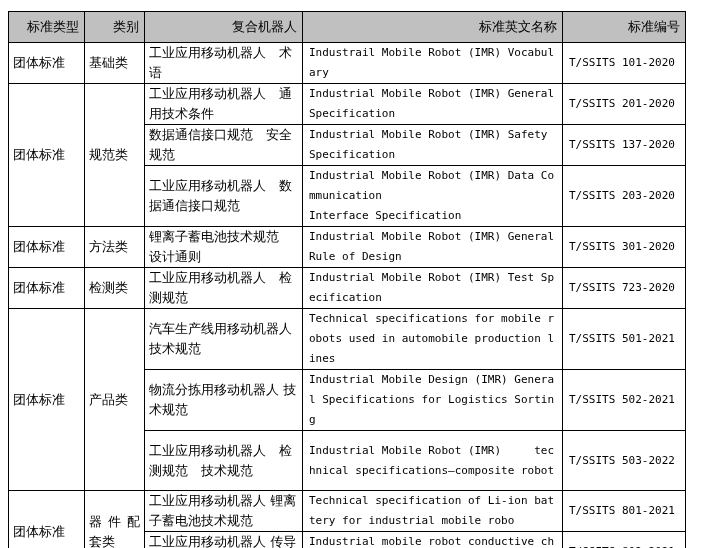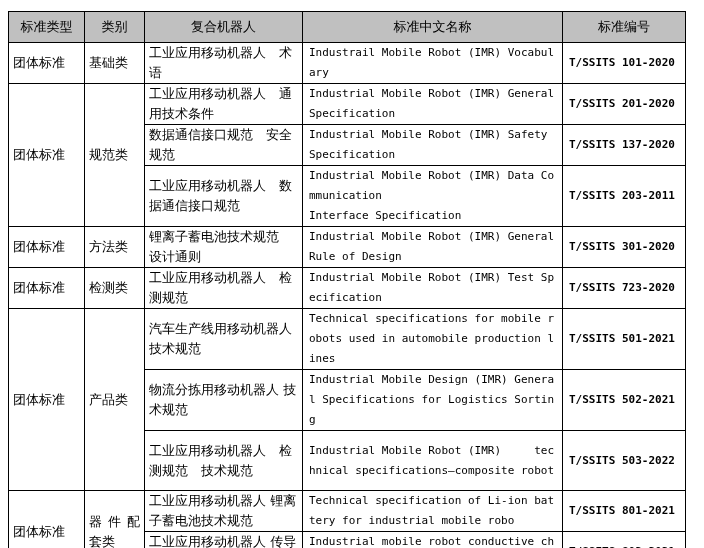--- a/index.html
+++ b/index.html
@@ -29,21 +29,21 @@
   table.standards th,
   table.standards td {
     border: 1px solid #000000;
     vertical-align: middle;
     overflow: hidden;
   }
   table.standards th {
     background: #c0c0c0;
     font-weight: normal;
     font-size: 13px;
-    text-align: center;
+    text-align: right;
     height: 30px;
     padding: 0 5px;
     line-height: 16px;
     margin-left: 8px;
   }
   tr.row { height: 40px; }
   tr.row-tall { height: 60px; }
   td.cell-type, td.cell-cat, td.cell-cn {
     font-size: 13px;
     line-height: 20px;
@@ -57,41 +57,40 @@
     font-size: 11px;
     line-height: 20px;
     padding: 0 6px;
   }
   td.cell-en {
     word-break: break-all;
     white-space: pre-wrap;
   }
   td.cell-code {
     white-space: nowrap;
-    font-weight: bold;
   }
 </style>
 </head>
 <body>
 
 <div class="page">
   <table class="standards">
     <colgroup>
       <col style="width:76px">
       <col style="width:60px">
       <col style="width:158px">
       <col style="width:260px">
       <col style="width:123px">
     </colgroup>
     <tbody>
       <tr>
         <th>标准类型</th>
         <th>类别</th>
         <th>复合机器人</th>
-        <th>标准中文名称</th>
+        <th>标准英文名称</th>
         <th>标准编号</th>
       </tr>
 
       <tr class="row">
         <td class="cell-type">团体标准</td>
         <td class="cell-cat">基础类</td>
         <td class="cell-cn">工业应用移动机器人　术语</td>
         <td class="cell-en">Industrail Mobile Robot (IMR) Vocabulary</td>
         <td class="cell-code">T/SSITS 101-2020</td>
       </tr>
@@ -105,21 +104,21 @@
       </tr>
       <tr class="row">
         <td class="cell-cn">数据通信接口规范　安全规范</td>
         <td class="cell-en">Industrial Mobile Robot (IMR) Safety Specification</td>
         <td class="cell-code">T/SSITS 137-2020</td>
       </tr>
       <tr class="row row-tall">
         <td class="cell-cn">工业应用移动机器人　数据通信接口规范</td>
         <td class="cell-en">Industrial Mobile Robot (IMR) Data Communication
 Interface Specification</td>
-        <td class="cell-code">T/SSITS 203-2011</td>
+        <td class="cell-code">T/SSITS 203-2020</td>
       </tr>
 
       <tr class="row">
         <td class="cell-type">团体标准</td>
         <td class="cell-cat">方法类</td>
         <td class="cell-cn">锂离子蓄电池技术规范　设计通则</td>
         <td class="cell-en">Industrial Mobile Robot (IMR) General Rule of Design</td>
         <td class="cell-code">T/SSITS 301-2020</td>
       </tr>
 

